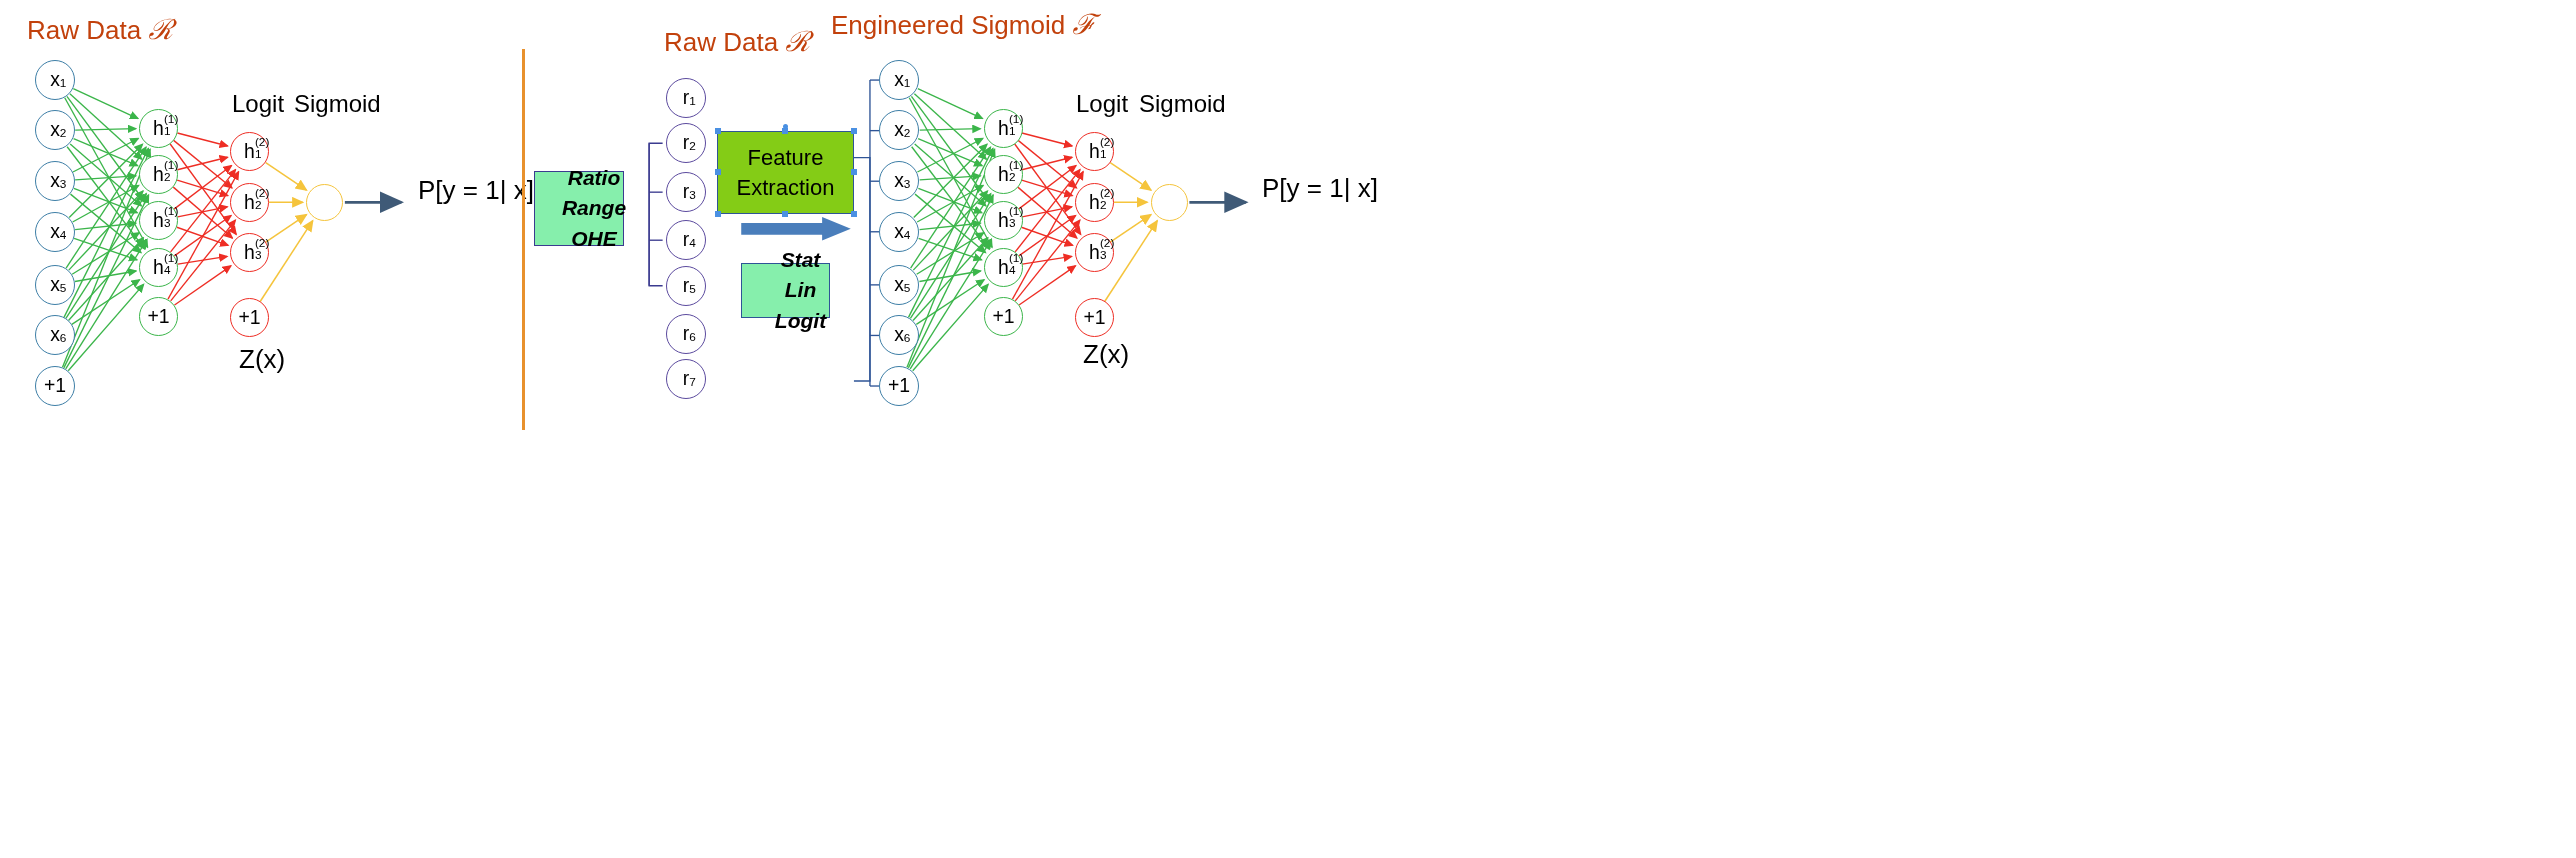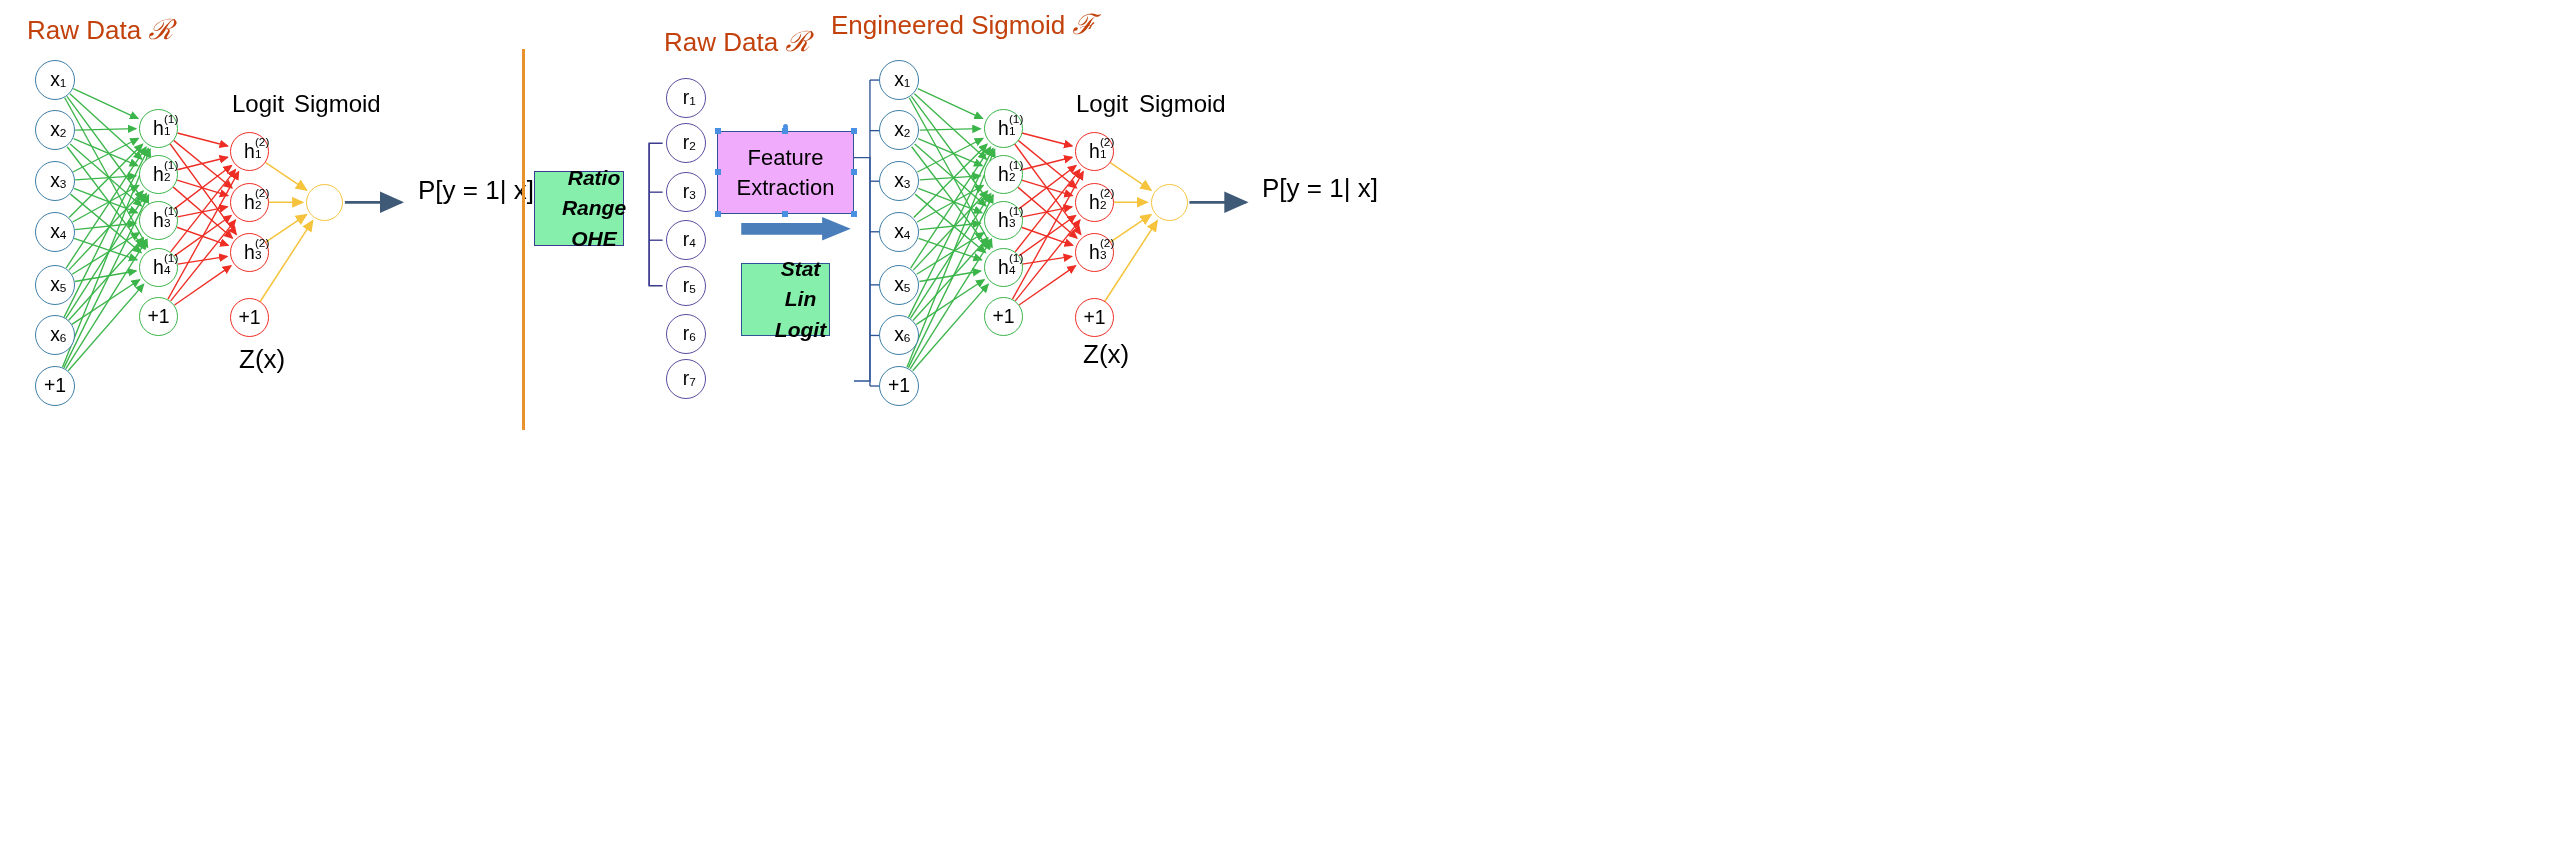--- a/index.html
+++ b/index.html
@@ -11,21 +11,21 @@
   .hdr{font-size:26px;font-weight:400;color:#c2410c;}
   .cal{font-family:"DejaVu Serif",serif;font-style:italic;font-size:28px;}
   .small-lbl{font-size:24px;}
   .outlbl{font-size:26px;margin-left:36px;}
   .zlbl{font-size:26px;text-align:right;}
   .boxtxt{position:absolute;display:flex;flex-direction:column;align-items:center;
           justify-content:center;text-align:center;font-style:italic;font-weight:700;
           font-size:21px;line-height:1.45;box-sizing:border-box;background:#86efac;padding-left:30px;}
   .febox{position:absolute;display:flex;flex-direction:column;align-items:center;
          justify-content:center;text-align:center;font-size:22px;line-height:1.35;
-         box-sizing:border-box;background:#f0abfc;border:0.8px solid #2e5496;}
+         box-sizing:border-box;background:#84cc16;border:0.8px solid #2e5496;}
   .node{position:absolute;border-radius:50%;display:flex;align-items:center;
         justify-content:center;background:#fff;box-sizing:border-box;}
   .node span{font-size:19.4px;line-height:1;}
   .hn{position:relative;display:inline-block;font-size:19.4px;}
   .hn i{font-style:normal;position:absolute;left:100%;font-size:11.8px;}
   .hn i.s{top:7.6px;}
   .hn i.p{top:-5px;}
   .hdl{position:absolute;width:5.9px;height:5.9px;background:#4a90e2;}
   .hdl.open{background:#4a90e2;border-radius:50%;}
 </style>
@@ -268,21 +268,21 @@
   <div class="hdl" style="left:782px;top:211px;"></div>
   <div class="hdl" style="left:851px;top:211px;"></div>
   <div class="hdl open" style="left:783px;top:124px;width:5px;height:5px;"></div>
 
   <div style="position:absolute;left:741px;top:217px;width:110px;height:23.6px;">
     <svg width="110" height="23.6" viewBox="0 0 130 28">
       <path d="M0,7 L96,7 L96,0 L130,14 L96,28 L96,21 L0,21 Z" fill="#4a7ebb"></path>
     </svg>
   </div>
 
-  <div class="boxtxt" id="box-methods" style="left:741px;top:263px;width:89px;height:73px;border:1px solid #2e5496;">
+  <div class="boxtxt" id="box-methods" style="left:741px;top:263px;width:89px;height:55px;border:1px solid #2e5496;">
       <div>Stat</div>
       <div>Lin</div>
       <div>Logit</div>
     </div>
 
   <div id="right-nodes">
       <div class="node" style="left: 879px; top: 60px; width: 40px; height: 40px; border: 1.9px solid rgb(61, 126, 166);">
         <span class="hn">x<i class="s">1</i></span>
       </div>
       <div class="node" style="left: 879px; top: 110px; width: 40px; height: 40px; border: 1.9px solid rgb(61, 126, 166);">

